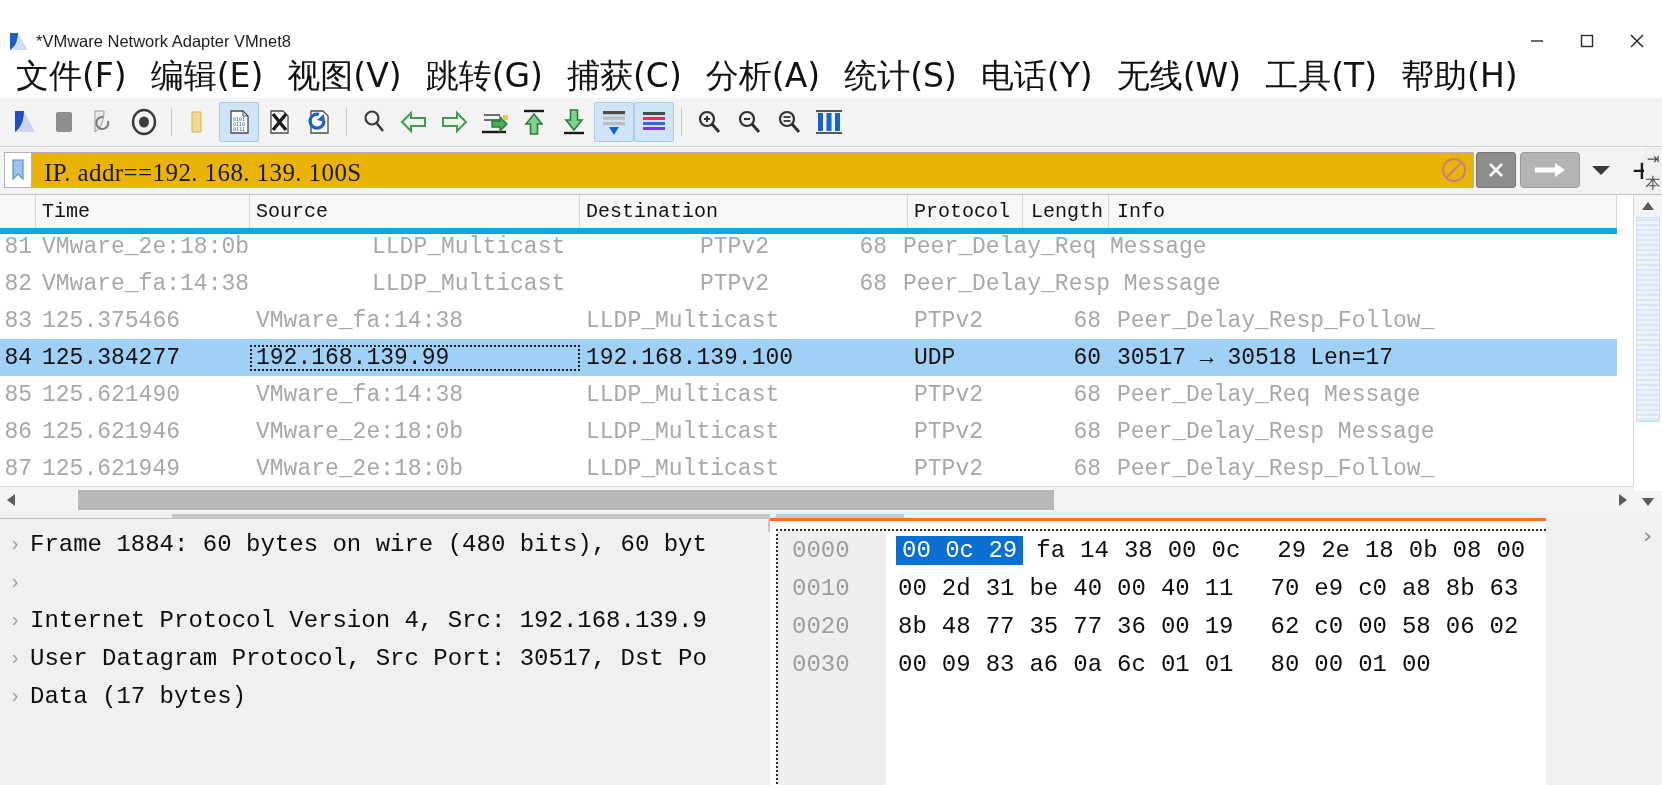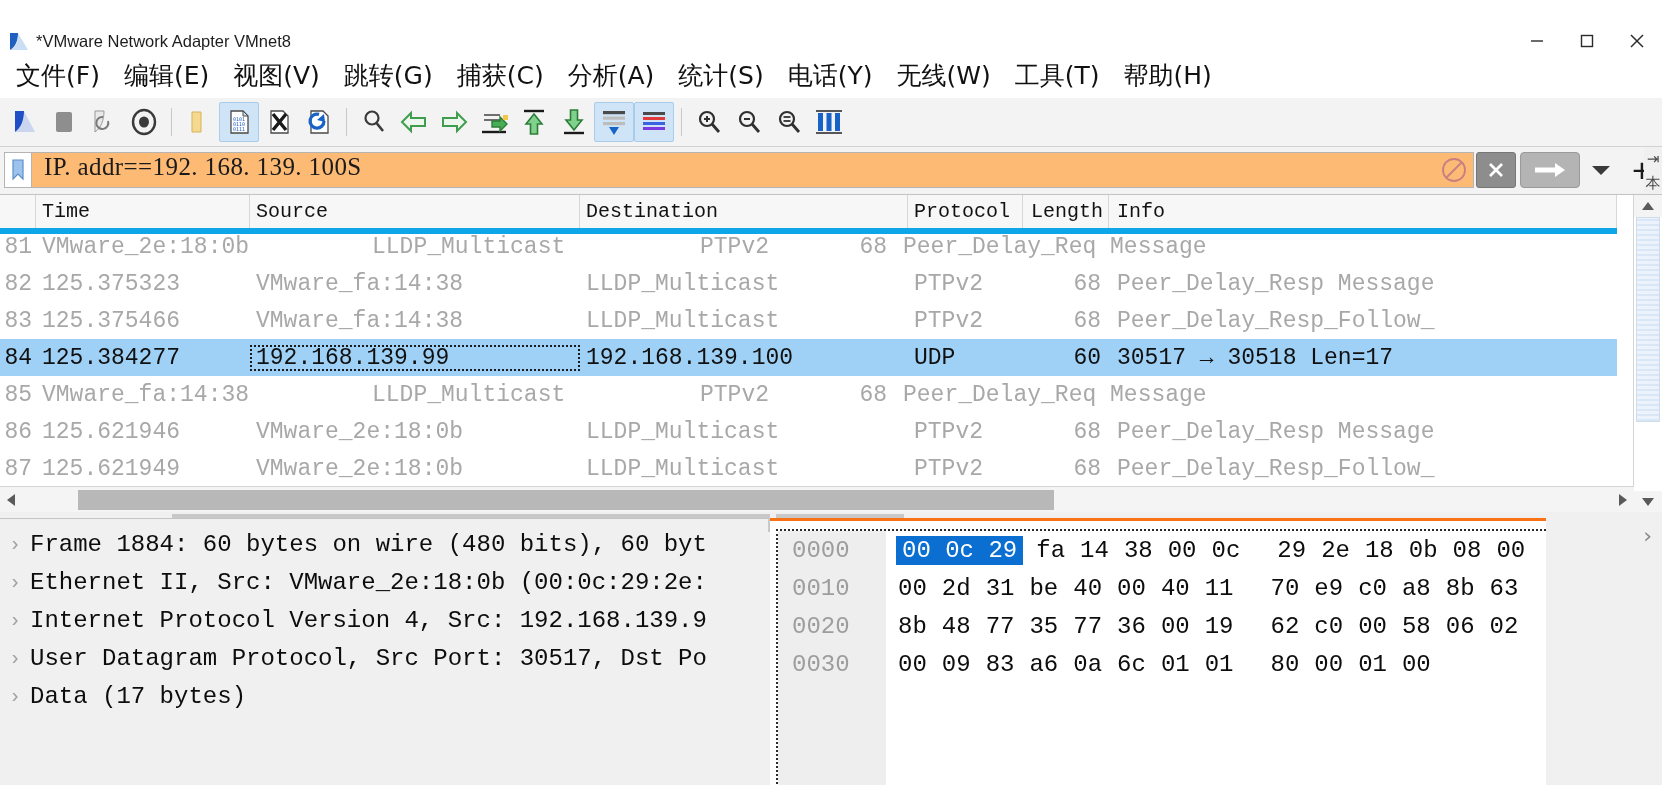--- a/index.html
+++ b/index.html
@@ -25,21 +25,21 @@
   .win-btns{position:absolute;right:0;top:0;height:26px;display:flex;align-items:center;}
   .win-btn{width:50px;height:26px;display:flex;align-items:center;justify-content:center;}
   .win-btn svg{display:block;}
 
   
   .menubar{
     position:absolute;left:0;top:26px;width:1662px;height:44px;
     background:#ffffff;display:flex;align-items:center;padding-left:4px;
   }
   .menu-item{
-    font-size:25px;color:#111;padding:0 12px;line-height:44px;
+    font-size:33px;color:#111;padding:0 12px;line-height:44px;
     white-space:nowrap;cursor:default;
     font-family:"DejaVu Sans","Liberation Sans",sans-serif;
   }
 
   
   .toolbar{
     position:absolute;left:0;top:70px;width:1662px;height:48px;
     background:#f3f3f3;border-bottom:1px solid #d2d2d2;
     display:flex;align-items:center;padding-left:4px;
   }
@@ -51,22 +51,22 @@
   
   .filterbar{
     position:absolute;left:0;top:119px;width:1662px;height:46px;
     background:#f3f3f3;display:flex;align-items:center;
   }
   .bookmark-btn{
     width:26px;height:34px;margin-left:4px;background:#ffffff;
     border:1px solid #b4b4b4;display:flex;align-items:center;justify-content:center;
   }
   .filter-input{
-    flex:1;height:34px;background:#fdba74;border:1px solid #b4b4b4;border-left:none;
-    display:flex;align-items:flex-start;position:relative;overflow:hidden;
+    flex:1;height:34px;background:#eab308;border:1px solid #b4b4b4;border-left:none;
+    display:flex;align-items:flex-end;position:relative;overflow:hidden;
   }
   .filter-text{
     font-family:"Liberation Serif","DejaVu Serif",serif;
     font-size:25px;color:#1a1a1a;padding-left:12px;letter-spacing:0.4px;white-space:nowrap;
   }
   .filter-noentry{position:absolute;right:6px;top:4px;}
   .filter-clear{
     width:38px;height:34px;background:#8d8d8d;border:1px solid #767676;
     display:flex;align-items:center;justify-content:center;border-radius:3px;margin-left:2px;
   }
@@ -427,21 +427,20 @@
         <div class="c-no">81</div>
         <div class="c-src">VMware_2e:18:0b</div>
         <div class="c-dst">LLDP_Multicast</div>
         <div class="c-proto">PTPv2</div>
         <div class="c-len">68</div>
         <div class="c-info">Peer_Delay_Req Message</div>
       </div>
 
       <div class="pl-row">
         <div class="c-no">82</div>
-        <div class="c-time">125.375323</div>
         <div class="c-src">VMware_fa:14:38</div>
         <div class="c-dst">LLDP_Multicast</div>
         <div class="c-proto">PTPv2</div>
         <div class="c-len">68</div>
         <div class="c-info">Peer_Delay_Resp Message</div>
       </div>
 
       <div class="pl-row">
         <div class="c-no">83</div>
         <div class="c-time">125.375466</div>
@@ -457,20 +456,21 @@
         <div class="c-time">125.384277</div>
         <div class="c-src">192.168.139.99</div>
         <div class="c-dst">192.168.139.100</div>
         <div class="c-proto">UDP</div>
         <div class="c-len">60</div>
         <div class="c-info">30517 → 30518 Len=17</div>
       </div>
 
       <div class="pl-row">
         <div class="c-no">85</div>
+        <div class="c-time">125.621490</div>
         <div class="c-src">VMware_fa:14:38</div>
         <div class="c-dst">LLDP_Multicast</div>
         <div class="c-proto">PTPv2</div>
         <div class="c-len">68</div>
         <div class="c-info">Peer_Delay_Req Message</div>
       </div>
 
       <div class="pl-row">
         <div class="c-no">86</div>
         <div class="c-time">125.621946</div>
@@ -530,21 +530,20 @@
   <div class="splitter-grip3"></div>
 
   <div class="detail-pane">
     <div class="detail-list">
       <div class="detail-row">
         <span class="d-arrow">›</span>
         <span class="d-text">Frame 1884: 60 bytes on wire (480 bits), 60 byt</span>
       </div>
       <div class="detail-row">
         <span class="d-arrow">›</span>
-        <span class="d-text">Ethernet II, Src: VMware_2e:18:0b (00:0c:29:2e:</span>
       </div>
       <div class="detail-row">
         <span class="d-arrow">›</span>
         <span class="d-text">Internet Protocol Version 4, Src: 192.168.139.9</span>
       </div>
       <div class="detail-row">
         <span class="d-arrow">›</span>
         <span class="d-text">User Datagram Protocol, Src Port: 30517, Dst Po</span>
       </div>
       <div class="detail-row">

